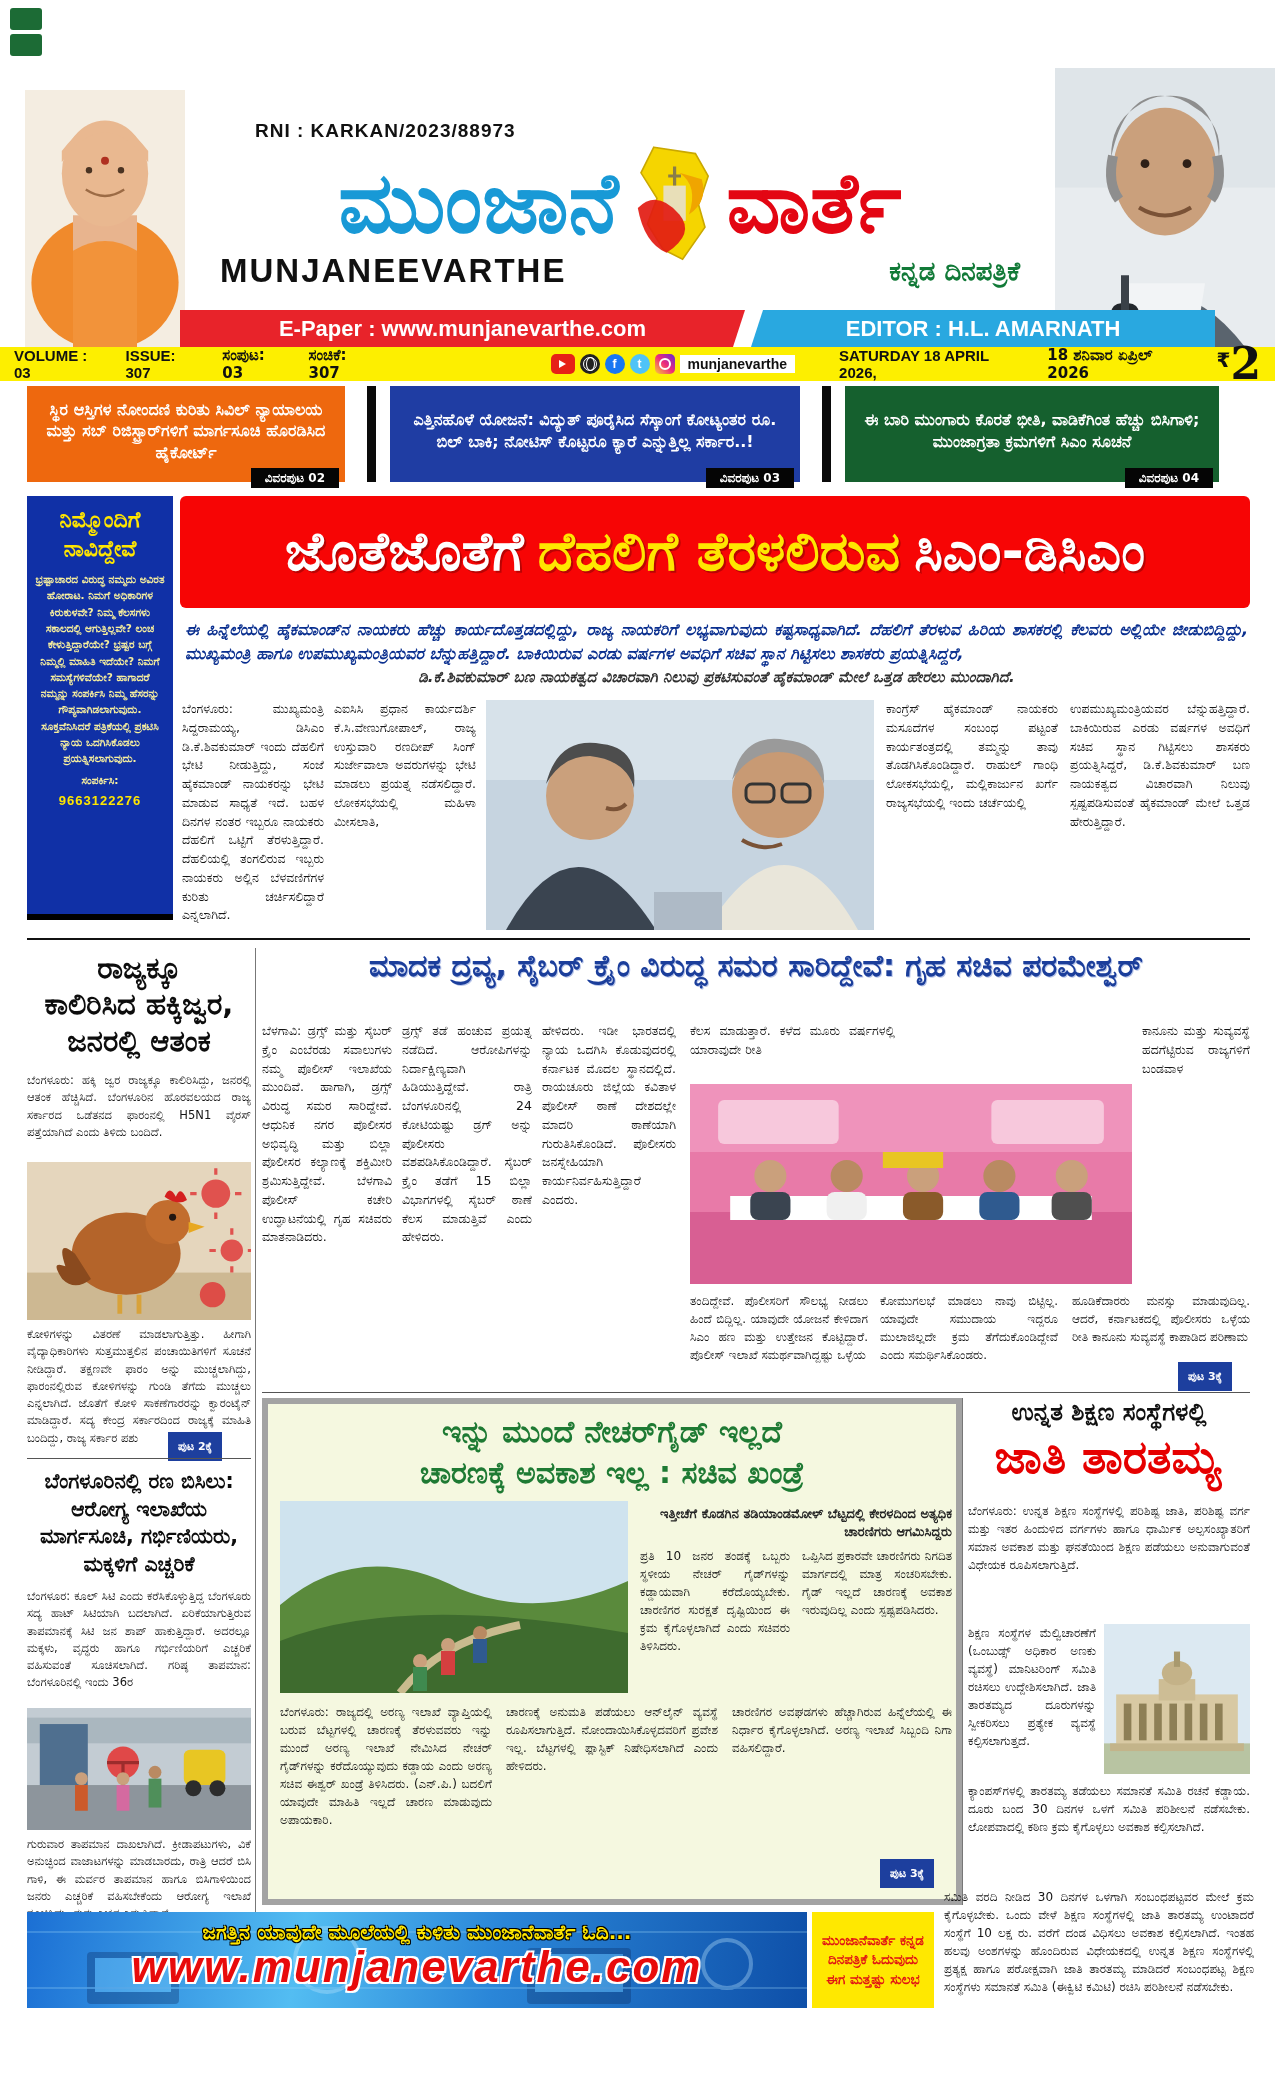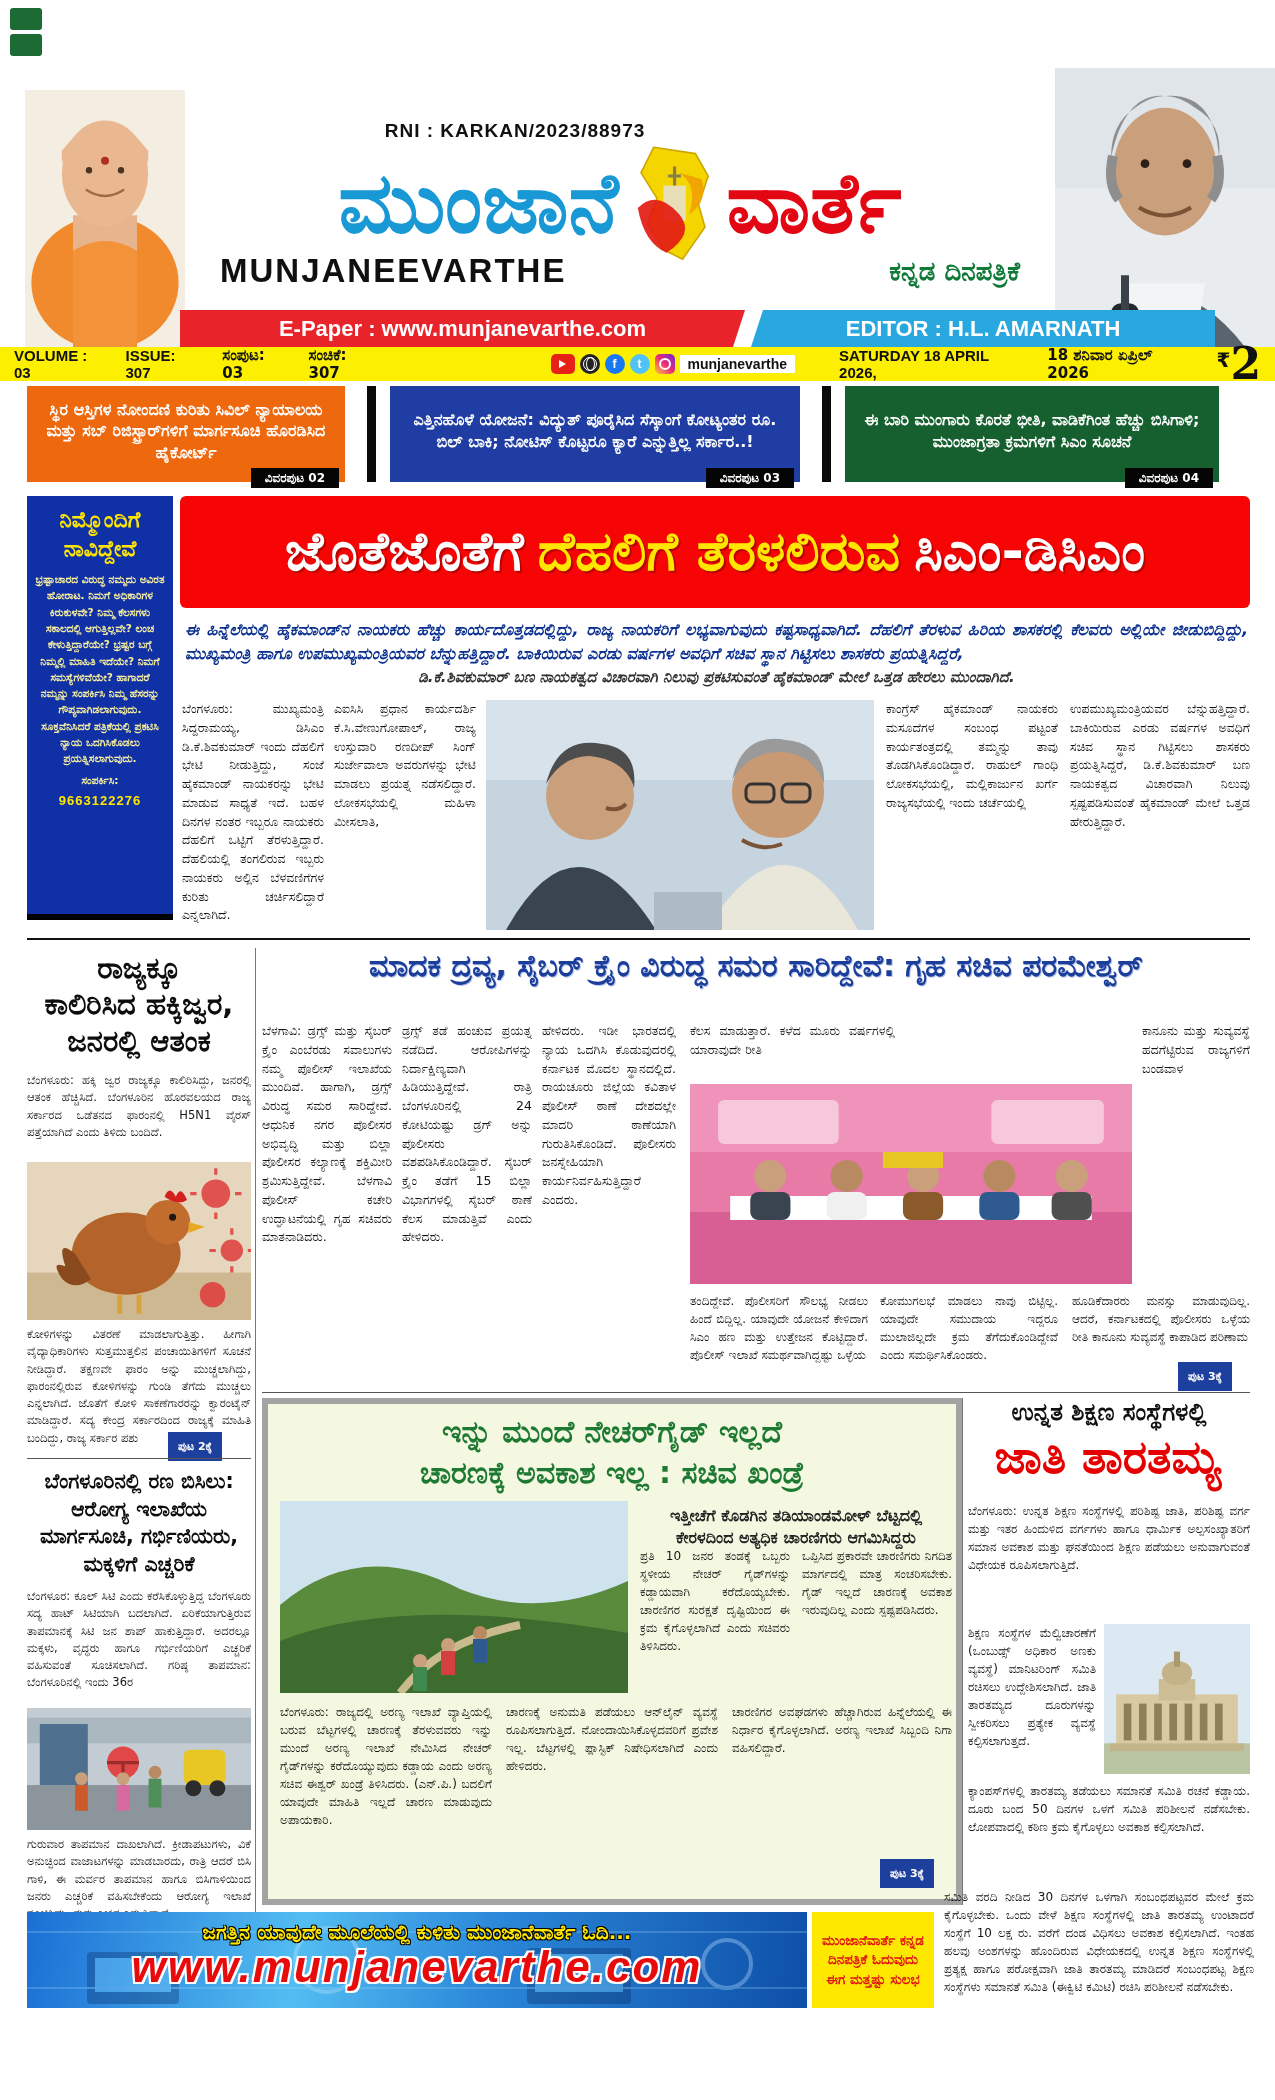--- a/index.html
+++ b/index.html
@@ -7,21 +7,21 @@
   body { font-family:"Liberation Sans","DejaVu Sans",sans-serif; }
   #page { position:relative; width:1275px; height:2100px; background:#ffffff; margin:0 auto; overflow:hidden; }
 
   .abs { position:absolute; }
   .kn { font-family:"DejaVu Sans","Liberation Sans",sans-serif; }
 
   
   .corner-sq { position:absolute; left:10px; width:32px; height:22px; background:#1c6b35; border-radius:3px; }
 
   
-  .rni { left:255px; top:120px; width:520px; text-align:center; font-size:19px; font-weight:bold; letter-spacing:1px; color:#111; }
+  .rni { left:255px; top:120px; width:520px; font-size:19px; font-weight:bold; letter-spacing:1px; color:#111; }
   .title-row { left:185px; top:140px; width:870px; height:125px; display:flex; align-items:center; justify-content:center; gap:6px; }
   .title-blue { font-size:84px; font-weight:800; color:#1899d6; line-height:1; }
   .title-red  { font-size:84px; font-weight:800; color:#e30613; line-height:1; }
   .sub-row { left:185px; top:252px; width:870px; display:flex; justify-content:space-between; align-items:center; padding:0 35px; }
   .title-en { font-size:33px; font-weight:800; letter-spacing:2px; color:#101010; }
   .tagline { font-size:26px; font-weight:800; color:#127a38; }
 
   .photo-frame { overflow:hidden; background:#ddd; }
   .photo-frame svg { display:block; width:100%; height:100%; }
 
@@ -80,21 +80,21 @@
   .heat-h { left:27px; top:1468px; width:224px; font-size:20.5px; line-height:1.35; }
 
   .drugs-h { left:262px; top:948px; width:988px; font-size:30px; font-weight:800; color:#1b3e9b; text-align:center; line-height:1.2;
              text-shadow:1px 1px 0 #b9c6ea; }
 
   .chip { display:inline-block; background:#1d3f9e; color:#fff; font-size:11px; font-weight:700; padding:8px 10px; }
 
   
   .trek-box { left:262px; top:1398px; width:700px; height:507px; background:#f5f8e0; border:6px solid #a3a3a3; padding:8px 12px; }
   .trek-h { color:#1e7a33; font-size:30px; font-weight:800; text-align:center; line-height:1.35; }
-  .trek-cap { font-size:16px; font-weight:700; color:#222; text-align:center; line-height:1.4; }
+  .trek-cap { font-size:13px; font-weight:700; color:#222; text-align:right; line-height:1.4; }
 
   
   .caste-kicker { left:968px; top:1398px; width:282px; font-size:24px; font-weight:700; color:#101010; text-align:center; }
   .caste-h { left:962px; top:1432px; width:292px; font-size:46px; font-weight:800; color:#e60000; text-align:center; line-height:1.1; }
 
   
   .bot-banner { left:27px; top:1912px; width:780px; height:96px; background:linear-gradient(100deg,#1b6fd4 0%,#53bdf2 35%,#2a86d8 60%,#0e4fa8 100%); overflow:hidden; }
   .bot-banner .l1 { margin-top:8px; text-align:center; color:#ffe600; font-size:20px; font-weight:800;
     text-shadow:-1px -1px 0 #000,1px -1px 0 #000,-1px 1px 0 #000,1px 1px 0 #000; }
   .bot-banner .l2 { text-align:center; color:#e80b0b; font-size:44px; font-weight:800; font-style:italic; line-height:1.05;
@@ -385,21 +385,21 @@
           <rect x="23" y="52" width="5" height="24"></rect>
         <rect x="33" y="52" width="5" height="24"></rect>
           <rect x="43" y="52" width="5" height="24"></rect>
         <rect x="53" y="52" width="5" height="24"></rect>
           <rect x="63" y="52" width="5" height="24"></rect>
         <rect x="73" y="52" width="5" height="24"></rect>
       </g>
       <rect x="4" y="78" width="88" height="5" fill="#c3b48a"></rect>
     </svg>
   </div>
-  <div class="abs bodytxt kn" style="left:968px; top:1782px; width:282px; height:100px; overflow:hidden; font-size:12px;">ಕ್ಯಾಂಪಸ್‌ಗಳಲ್ಲಿ ತಾರತಮ್ಯ ತಡೆಯಲು ಸಮಾನತೆ ಸಮಿತಿ ರಚನೆ ಕಡ್ಡಾಯ. ದೂರು ಬಂದ 50 ದಿನಗಳ ಒಳಗೆ ಸಮಿತಿ ಪರಿಶೀಲನೆ ನಡೆಸಬೇಕು. ಲೋಪವಾದಲ್ಲಿ ಕಠಿಣ ಕ್ರಮ ಕೈಗೊಳ್ಳಲು ಅವಕಾಶ ಕಲ್ಪಿಸಲಾಗಿದೆ.</div>
+  <div class="abs bodytxt kn" style="left:968px; top:1782px; width:282px; height:100px; overflow:hidden; font-size:12px;">ಕ್ಯಾಂಪಸ್‌ಗಳಲ್ಲಿ ತಾರತಮ್ಯ ತಡೆಯಲು ಸಮಾನತೆ ಸಮಿತಿ ರಚನೆ ಕಡ್ಡಾಯ. ದೂರು ಬಂದ 30 ದಿನಗಳ ಒಳಗೆ ಸಮಿತಿ ಪರಿಶೀಲನೆ ನಡೆಸಬೇಕು. ಲೋಪವಾದಲ್ಲಿ ಕಠಿಣ ಕ್ರಮ ಕೈಗೊಳ್ಳಲು ಅವಕಾಶ ಕಲ್ಪಿಸಲಾಗಿದೆ.</div>
   <div class="abs bodytxt kn" style="left:944px; top:1888px; width:310px; height:160px; overflow:hidden; font-size:12px;">ಸಮಿತಿ ವರದಿ ನೀಡಿದ 30 ದಿನಗಳ ಒಳಗಾಗಿ ಸಂಬಂಧಪಟ್ಟವರ ಮೇಲೆ ಕ್ರಮ ಕೈಗೊಳ್ಳಬೇಕು. ಒಂದು ವೇಳೆ ಶಿಕ್ಷಣ ಸಂಸ್ಥೆಗಳಲ್ಲಿ ಜಾತಿ ತಾರತಮ್ಯ ಉಂಟಾದರೆ ಸಂಸ್ಥೆಗೆ 10 ಲಕ್ಷ ರು. ವರೆಗೆ ದಂಡ ವಿಧಿಸಲು ಅವಕಾಶ ಕಲ್ಪಿಸಲಾಗಿದೆ. ಇಂತಹ ಹಲವು ಅಂಶಗಳನ್ನು ಹೊಂದಿರುವ ವಿಧೇಯಕದಲ್ಲಿ ಉನ್ನತ ಶಿಕ್ಷಣ ಸಂಸ್ಥೆಗಳಲ್ಲಿ ಪ್ರತ್ಯಕ್ಷ ಹಾಗೂ ಪರೋಕ್ಷವಾಗಿ ಜಾತಿ ತಾರತಮ್ಯ ಮಾಡಿದರೆ ಸಂಬಂಧಪಟ್ಟ ಶಿಕ್ಷಣ ಸಂಸ್ಥೆಗಳು ಸಮಾನತೆ ಸಮಿತಿ (ಈಕ್ವಿಟಿ ಕಮಿಟಿ) ರಚಿಸಿ ಪರಿಶೀಲನೆ ನಡೆಸಬೇಕು.</div>
 
   <div class="abs bot-banner">
     <svg style="position:absolute; inset:0; width:100%; height:100%;" viewBox="0 0 390 48" preserveAspectRatio="none">
       <g opacity="0.35">
         <rect x="30" y="20" width="46" height="26" rx="2" fill="#0b2e66"></rect>
         <rect x="34" y="23" width="38" height="17" fill="#7fd4ff"></rect>
         <rect x="250" y="18" width="52" height="28" rx="2" fill="#0b2e66"></rect>
         <rect x="254" y="21" width="44" height="19" fill="#7fd4ff"></rect>
         <circle cx="150" cy="24" r="16" fill="none" stroke="#bfe8ff" stroke-width="2"></circle>

